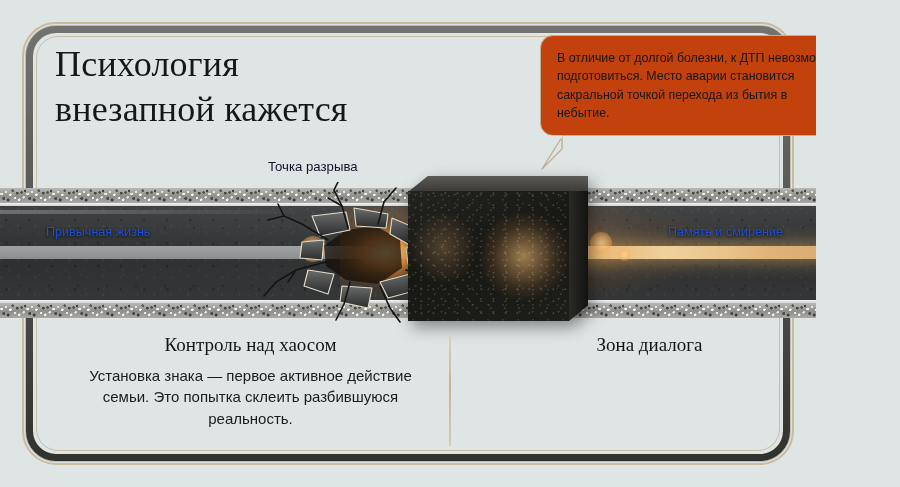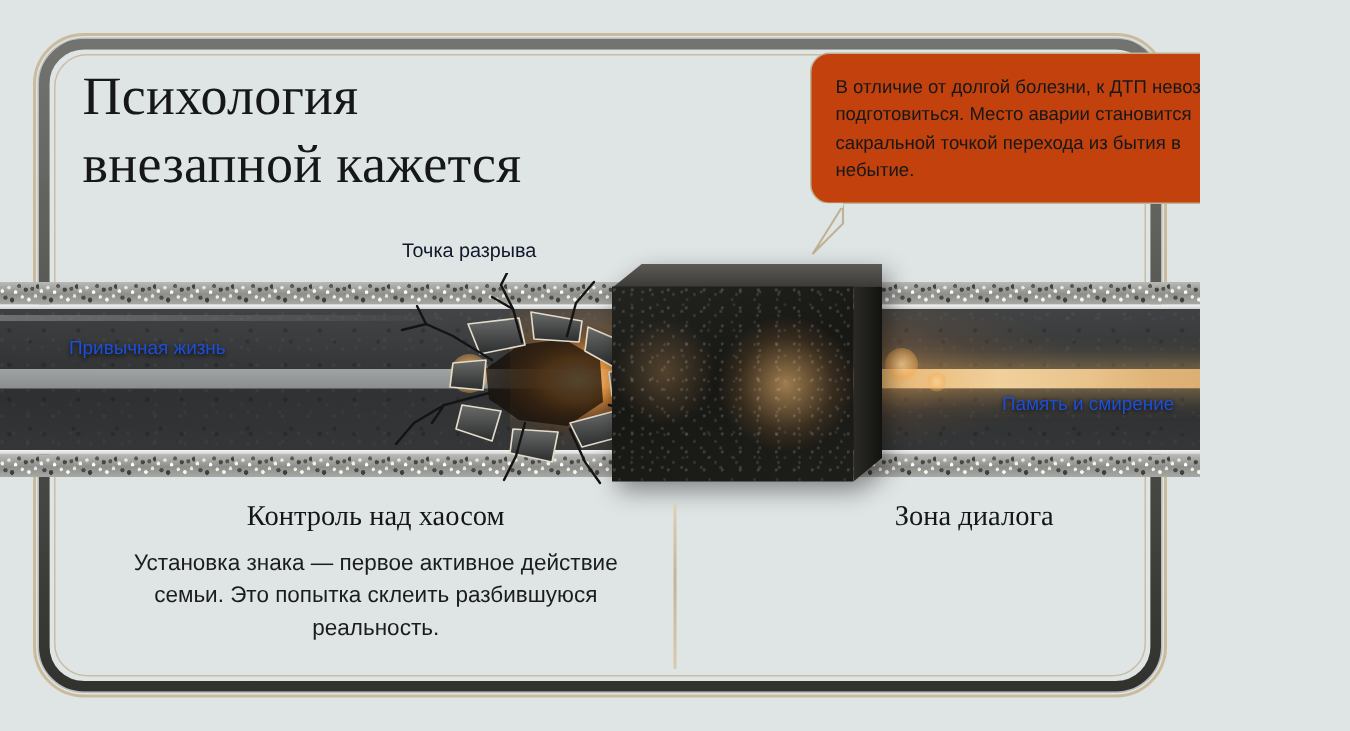--- a/index.html
+++ b/index.html
@@ -8,20 +8,21 @@
     width:900px;height:487px;
     background:#dfe4e4;
     font-family:"Liberation Sans", sans-serif;
     overflow:hidden;
   }
   #stage{
     position:relative;
     width:800px;height:487px;
     background:#dfe4e4;
     overflow:hidden;
+    padding-left:16px;
   }
 
   
   .frame-outer{
     position:absolute;
     left:22px;top:22px;right:22px;bottom:22px;
     border:2px solid #cbbb9a;
     border-radius:34px;
     pointer-events:none;
   }
@@ -191,21 +192,21 @@
 
   
   .road-label{
     position:absolute;
     font-size:12.6px;
     color:#1d4ed8;
     text-shadow:0 1px 3px rgba(0,0,0,.85);
     white-space:nowrap;
   }
   .label-left{left:46px;top:225px;}
-  .label-right{left:668px;top:225px;margin-top:37px;}
+  .label-right{left:668px;top:225px;}
 
   
   .break-label{
     position:absolute;
     left:268px;top:159px;
     font-size:13.2px;
     color:#0f172a;
     white-space:nowrap;
   }
 

